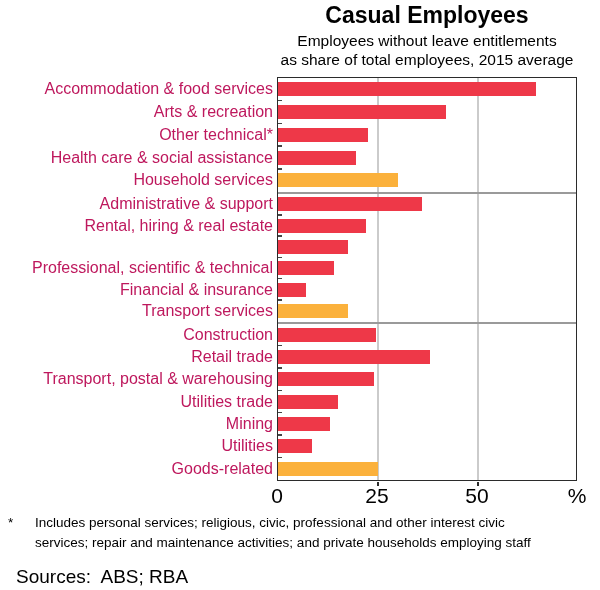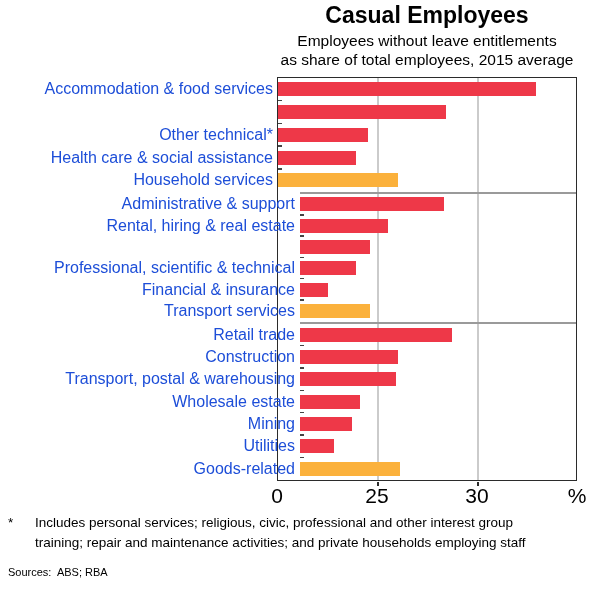--- a/index.html
+++ b/index.html
@@ -16,39 +16,39 @@
     font-size:15.5px;line-height:19px;white-space:nowrap;
   }
   .plot{
     position:absolute;left:277px;top:77px;width:300px;height:404px;
     border:1.5px solid #2b2b2b;box-sizing:border-box;
   }
   .grid{position:absolute;top:0;bottom:0;width:1.5px;background:#cbcbcb;}
   .btick{position:absolute;bottom:-6px;width:1.5px;height:4px;background:#2b2b2b;}
   .panels{position:absolute;left:0;top:0;right:0;bottom:0;display:flex;flex-direction:column;}
   .panel{display:flex;flex-direction:column;}
-  .panel + .panel{border-top:2px solid #9a9a9a;margin-left:22px;}
+  .panel + .panel{border-top:2px solid #9a9a9a;}
   .row{flex:1;position:relative;display:flex;align-items:center;}
   .row:not(:first-child)::before{
     content:'';position:absolute;left:0;top:-1px;width:4px;height:1.5px;background:#444;
   }
   .bar{height:14px;}
   .cat-label{
     position:absolute;right:100%;margin-right:5px;white-space:nowrap;
-    font-size:16px;line-height:16px;color:#1d4ed8;
+    font-size:16px;line-height:16px;color:#be185d;
   }
   .xlabels{position:absolute;left:0;top:0;}
   .xlab{
     position:absolute;top:484px;transform:translateX(-50%);
     font-size:21px;white-space:nowrap;
   }
   .footnote{position:absolute;top:513px;left:8px;display:flex;font-size:13.5px;line-height:20px;}
   .fn-marker{width:27px;flex:none;}
   .fn-text{width:515px;}
-  .sources{position:absolute;top:566px;left:8px;font-size:11px;white-space:pre;}
+  .sources{position:absolute;top:566px;left:16px;font-size:19px;white-space:pre;}
 </style>
 </head>
 <body>
 
 <div class="title">Casual Employees</div>
 <div class="subtitle">
   <div>Employees without leave entitlements</div>
   <div>as share of total employees, 2015 average</div>
 </div>
 
@@ -57,20 +57,21 @@
       <div class="grid" style="left: 99.25px;"></div>
       <div class="grid" style="left: 199.25px;"></div>
     </div>
   <div class="panels" id="panels">
       <div class="panel" style="flex-grow: 6;">
         <div class="row">
           <span class="cat-label">Accommodation &amp; food services</span>
           <div class="bar" style="width: 258px; background: rgb(238, 56, 72);"></div>
         </div>
         <div class="row">
+          <span class="cat-label">Arts &amp; recreation</span>
           <div class="bar" style="width: 168px; background: rgb(238, 56, 72);"></div>
         </div>
         <div class="row">
           <span class="cat-label">Other technical*</span>
           <div class="bar" style="width: 90px; background: rgb(238, 56, 72);"></div>
         </div>
         <div class="row">
           <span class="cat-label">Health care &amp; social assistance</span>
           <div class="bar" style="width: 78px; background: rgb(238, 56, 72);"></div>
         </div>
@@ -99,33 +100,33 @@
           <span class="cat-label">Financial &amp; insurance</span>
           <div class="bar" style="width: 28px; background: rgb(238, 56, 72);"></div>
         </div>
         <div class="row">
           <span class="cat-label">Transport services</span>
           <div class="bar" style="width: 70px; background: rgb(251, 177, 60);"></div>
         </div>
       </div>
       <div class="panel" style="flex-grow: 8;">
         <div class="row">
+          <span class="cat-label">Construction</span>
+          <div class="bar" style="width: 98px; background: rgb(238, 56, 72);"></div>
+        </div>
+        <div class="row">
           <span class="cat-label">Retail trade</span>
           <div class="bar" style="width: 152px; background: rgb(238, 56, 72);"></div>
-        </div>
-        <div class="row">
-          <span class="cat-label">Construction</span>
-          <div class="bar" style="width: 98px; background: rgb(238, 56, 72);"></div>
         </div>
         <div class="row">
           <span class="cat-label">Transport, postal &amp; warehousing</span>
           <div class="bar" style="width: 96px; background: rgb(238, 56, 72);"></div>
         </div>
         <div class="row">
-          <span class="cat-label">Wholesale estate</span>
+          <span class="cat-label">Utilities trade</span>
           <div class="bar" style="width: 60px; background: rgb(238, 56, 72);"></div>
         </div>
         <div class="row">
           <span class="cat-label">Mining</span>
           <div class="bar" style="width: 52px; background: rgb(238, 56, 72);"></div>
         </div>
         <div class="row">
           <span class="cat-label">Utilities</span>
           <div class="bar" style="width: 34px; background: rgb(238, 56, 72);"></div>
         </div>
@@ -137,22 +138,22 @@
     </div>
   <div id="bticks">
       <div class="btick" style="left: 99.25px;"></div>
       <div class="btick" style="left: 199.25px;"></div>
     </div>
 </div>
 
 <div class="xlabels" id="xlabels">
     <span class="xlab" style="left: 277px;">0</span>
     <span class="xlab" style="left: 377px;">25</span>
-    <span class="xlab" style="left: 477px;">30</span>
+    <span class="xlab" style="left: 477px;">50</span>
     <span class="xlab" style="left: 577px;">%</span>
   </div>
 
 <div class="footnote">
   <span class="fn-marker">*</span>
-  <span class="fn-text">Includes personal services; religious, civic, professional and other interest group training; repair and maintenance activities; and private households employing staff</span>
+  <span class="fn-text">Includes personal services; religious, civic, professional and other interest civic services; repair and maintenance activities; and private households employing staff</span>
 </div>
 
 <div class="sources">Sources:  ABS; RBA</div>
 
 </body></html>

